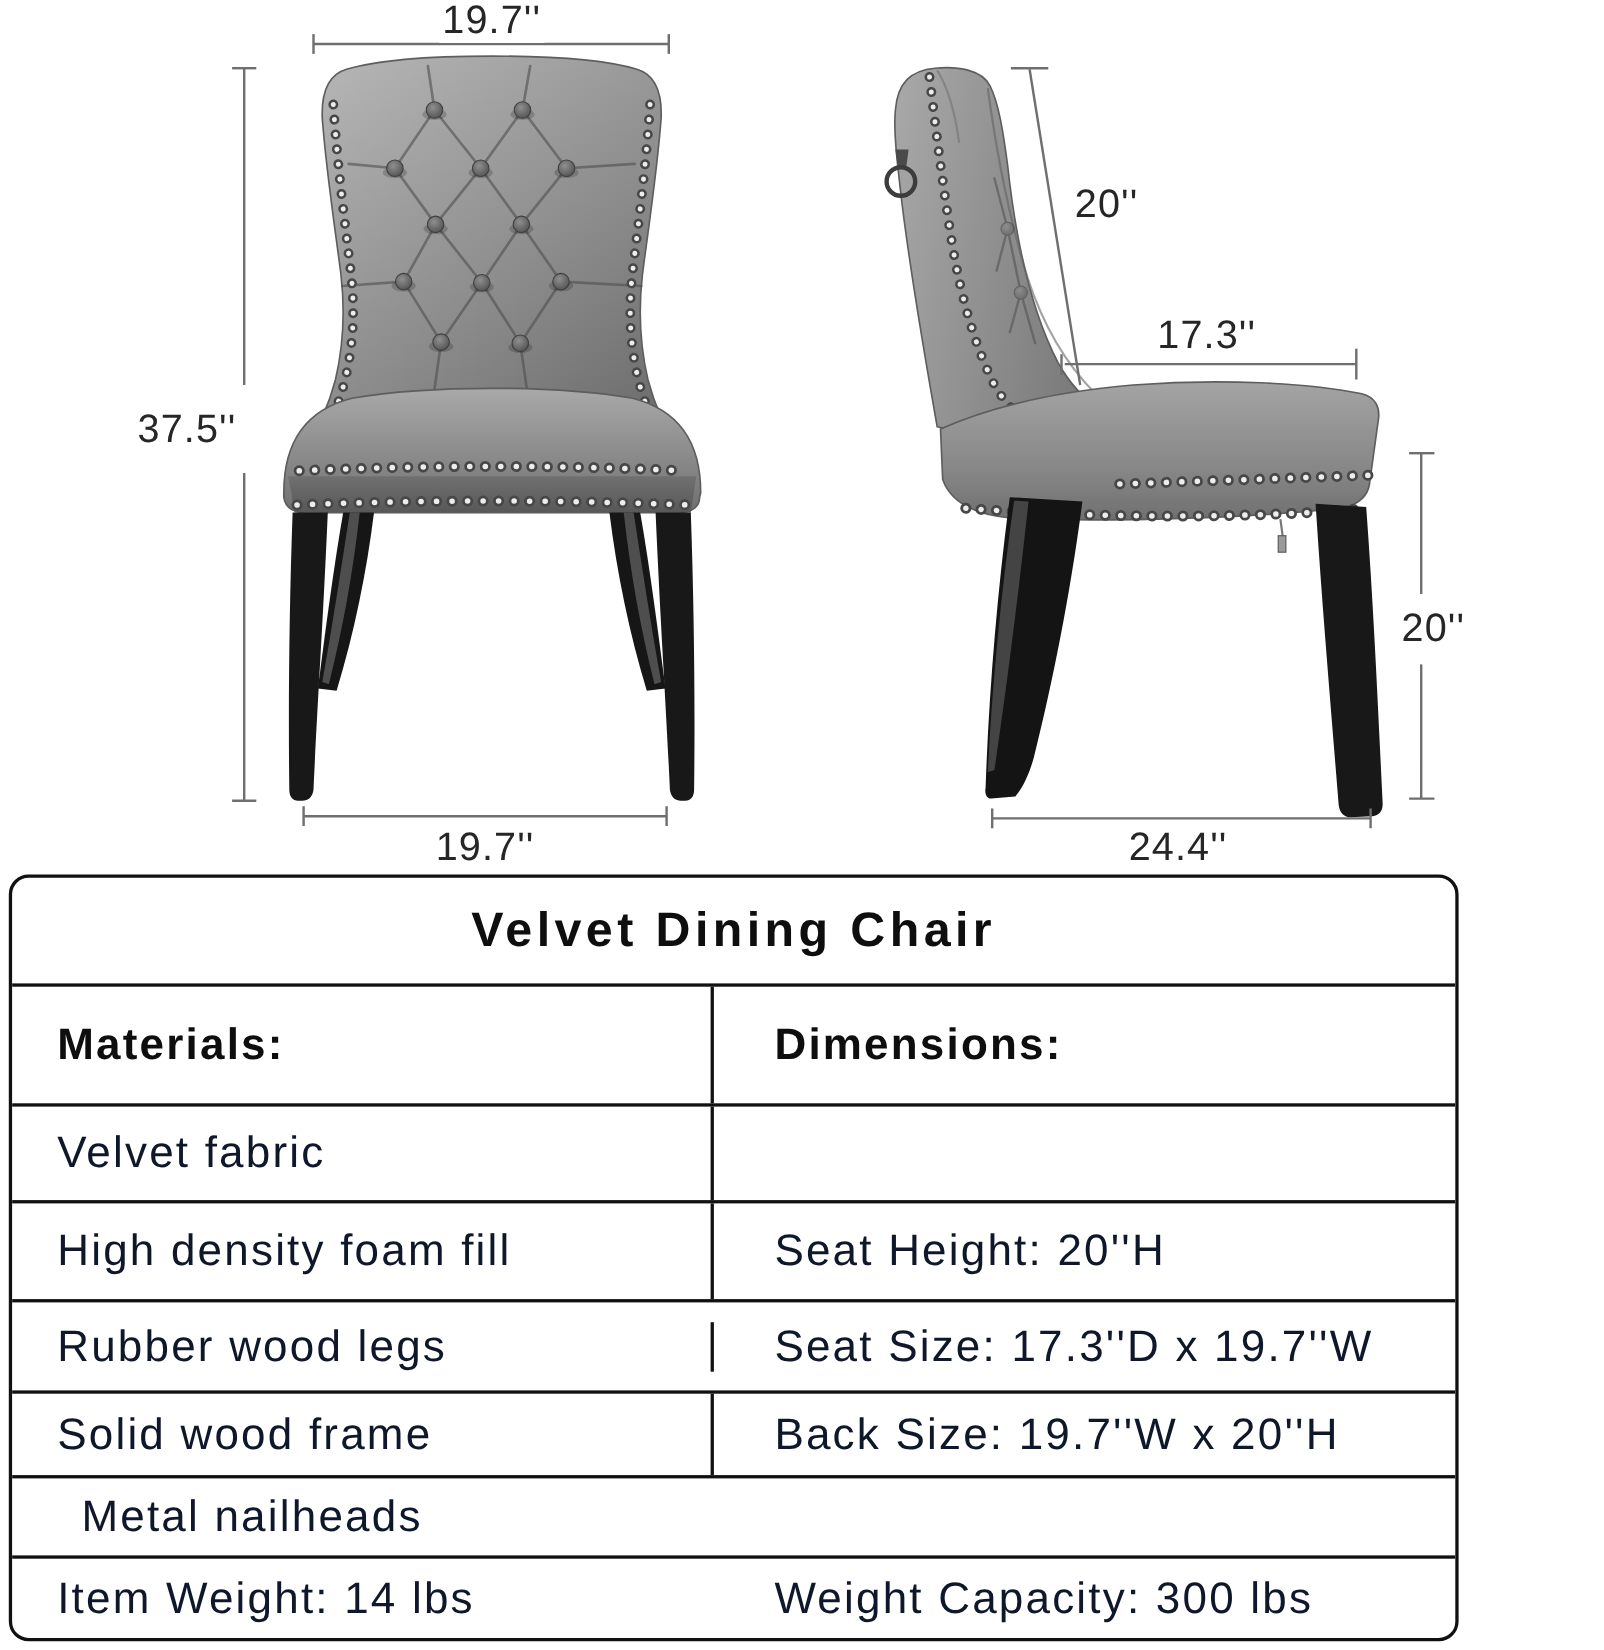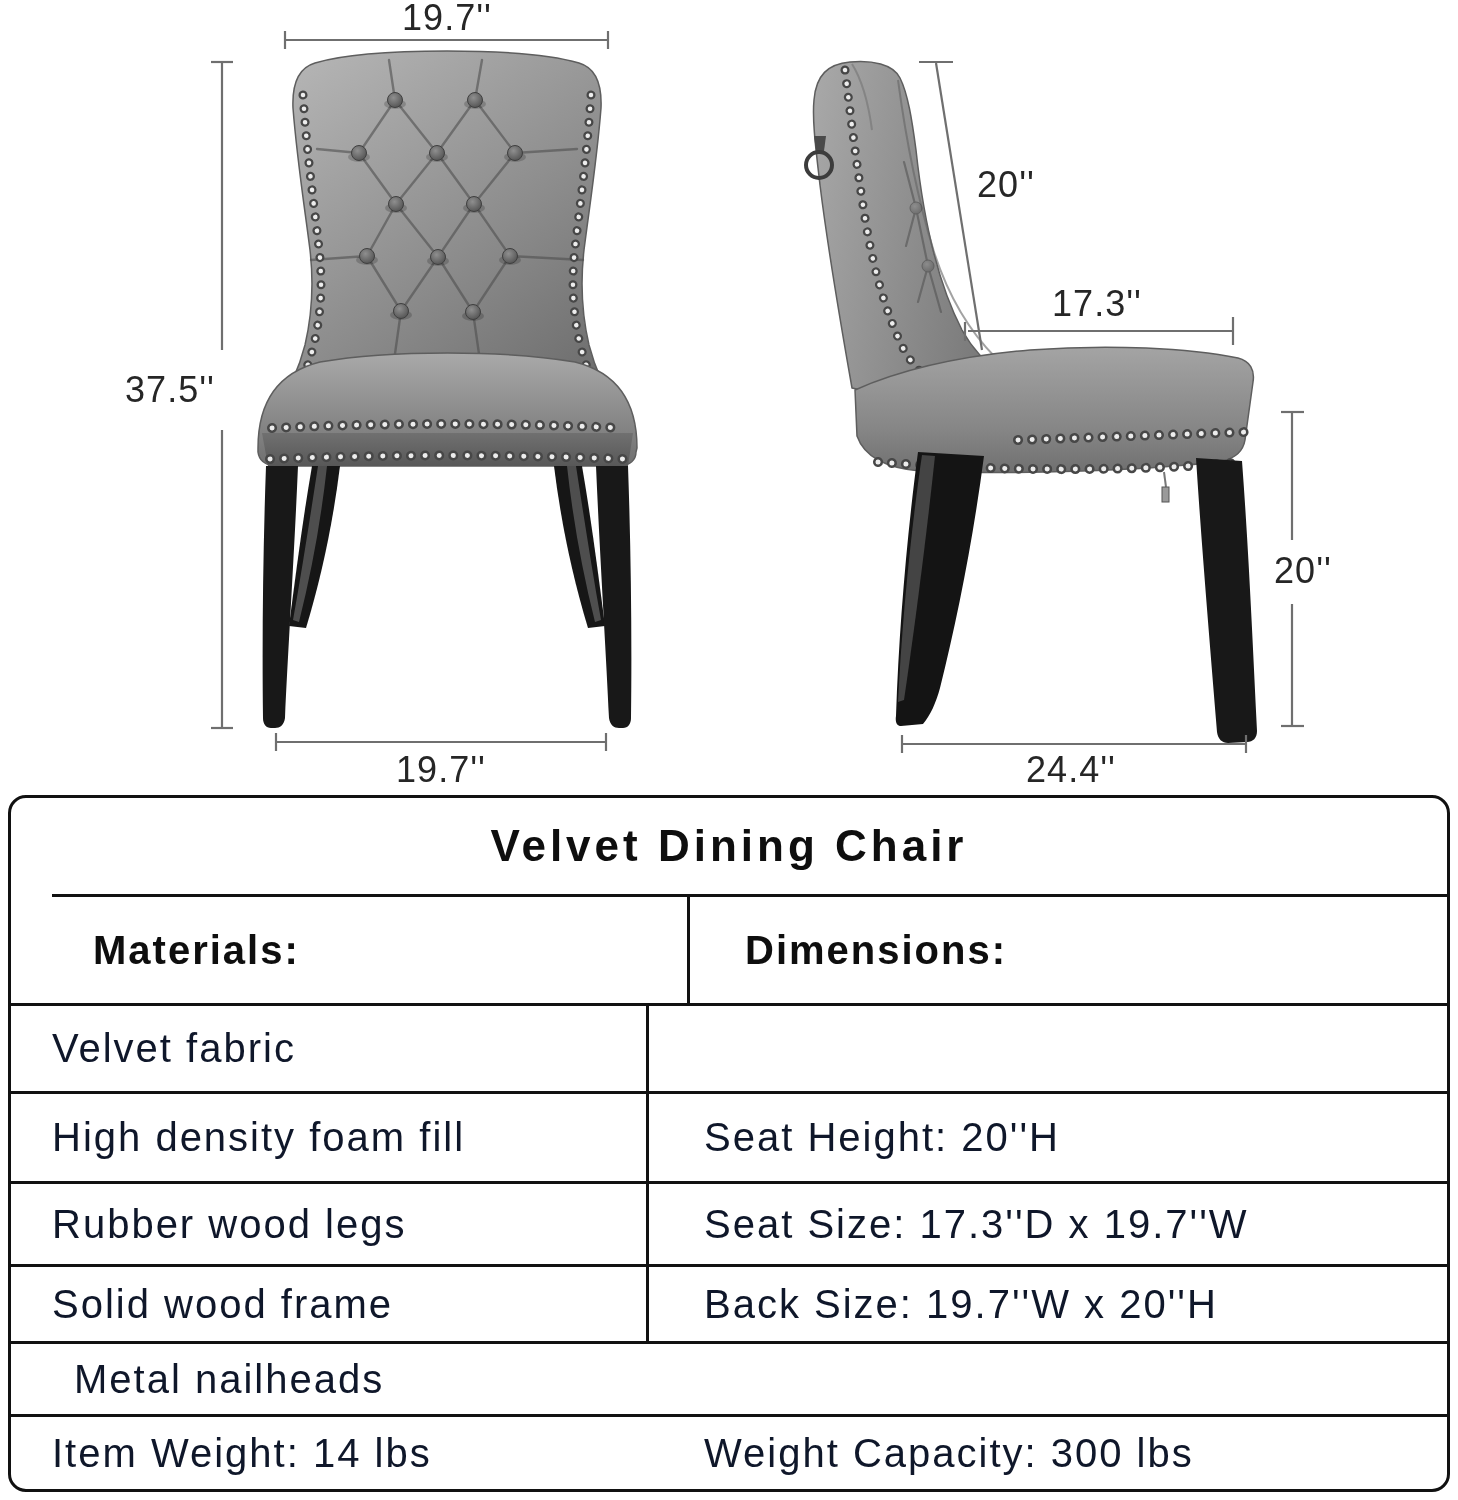--- a/index.html
+++ b/index.html
@@ -10,36 +10,36 @@
   *{box-sizing:border-box;}
   .stage{position:absolute;left:0;top:0;width:1162px;height:795px;padding-left:48px;}
   .stage svg{position:absolute;left:0;top:0;}
   .dim-label{
     position:absolute;transform:translate(-50%,-50%);
     font-size:36px;letter-spacing:1px;color:#262626;white-space:nowrap;
     font-family:"Liberation Sans", sans-serif;background:#fff;padding:0 3px;
   }
   
   .spec-table{
-    position:absolute;left:8px;top:795px;width:1442px;height:697px;
+    position:absolute;left:8px;top:795px;width:1318px;height:697px;
     border:3px solid #111;border-radius:18px;background:#fff;
     display:flex;flex-direction:column;overflow:hidden;
   }
   .t-title{
     height:96px;display:flex;align-items:center;justify-content:center;
     font-weight:bold;font-size:44px;letter-spacing:4px;color:#0e0e0e;
   }
   .t-row{display:flex;border-top:3px solid #111;flex:none;}
   .t-cell{display:flex;align-items:center;font-size:40px;letter-spacing:2px;color:#0f172a;white-space:nowrap;}
   .t-cell.left{width:638px;padding-left:41px;flex:none;}
   .t-cell.right{flex:1;padding-left:55px;}
   .divided .t-cell.left{border-right:3px solid #111;}
-  .t-head{height:109px;margin-left:41px;}
+  .t-head{height:109px;}
   .t-head .t-cell{font-weight:bold;font-size:40px;letter-spacing:2px;color:#0e0e0e;}
-  .r-0{height:88px;} .r-1{height:90px;} .r-2{height:83px;} .r-3{height:77px;}
+  .r-0{height:88px;} .r-1{height:90px;} .r-2{height:83px;align-items:center;} .r-3{height:77px;}
   .t-full{height:73px;}
   .t-full .t-cell{padding-left:63px;}
   .t-footer{flex:1;}
 </style>
 </head>
 <body>
 
 <div class="stage">
 
 <svg width="1458" height="795" viewBox="0 0 1458 795">

